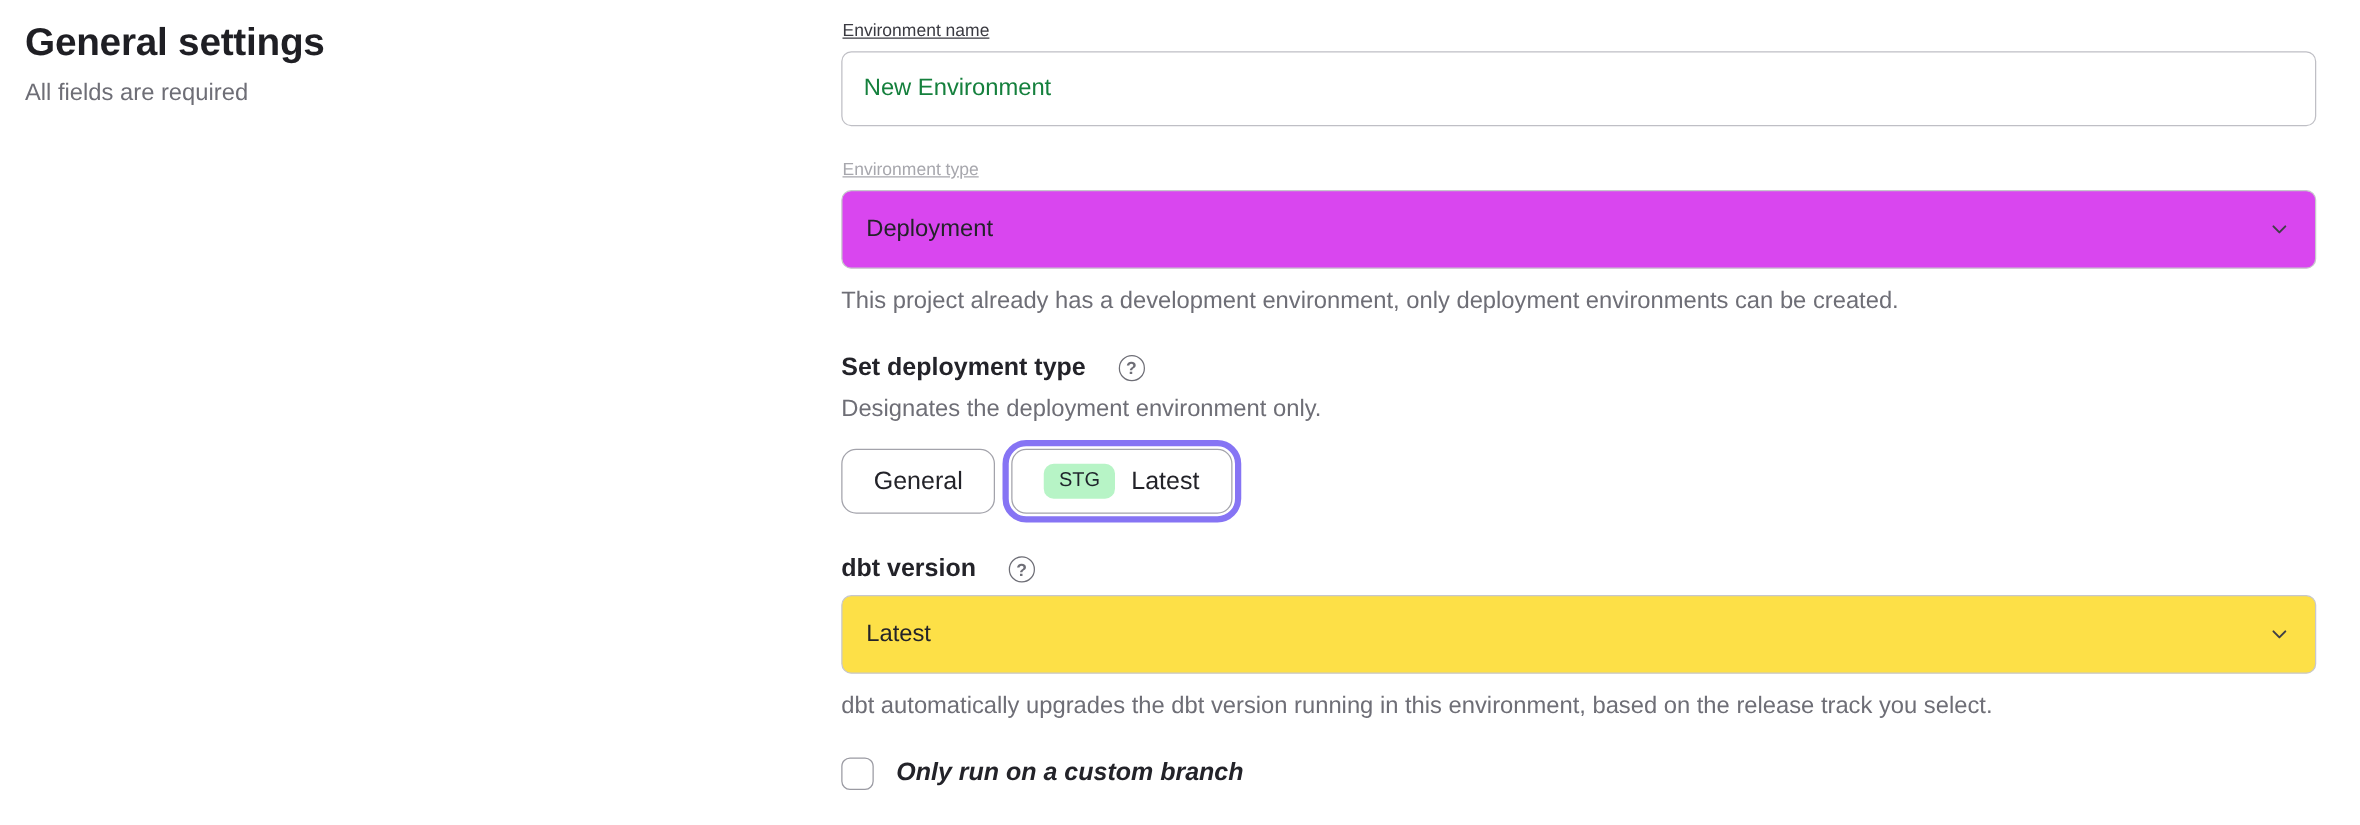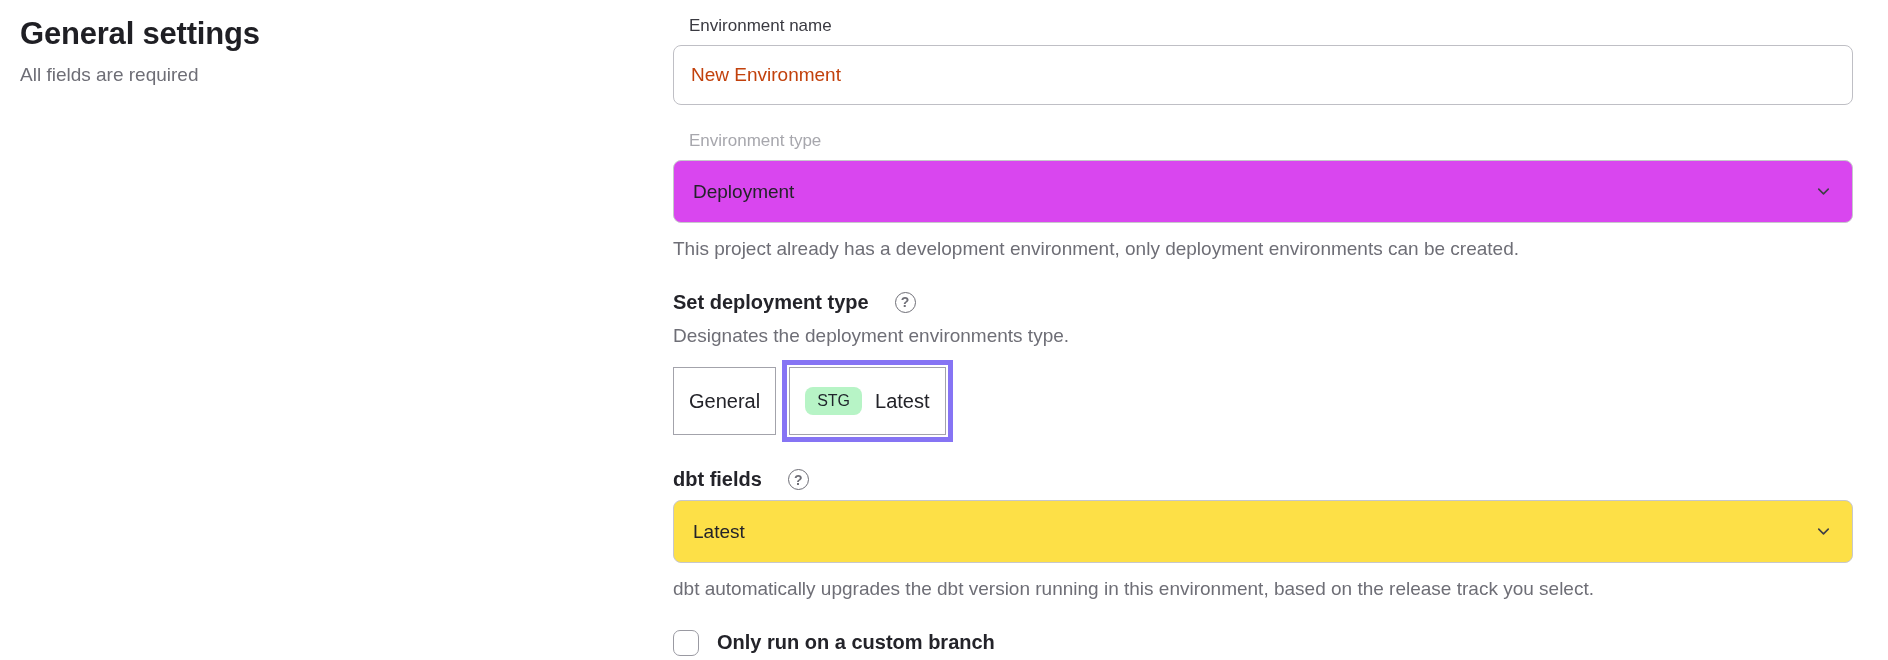--- a/index.html
+++ b/index.html
@@ -7,54 +7,54 @@
         font-family:"Liberation Sans", sans-serif;color:#232329;}
 
   
   .left-panel{position:absolute;left:20px;top:16px;}
   .page-title{margin:0;font-size:31px;font-weight:700;color:#1f1f24;letter-spacing:-0.2px;text-align:center;}
   .page-subtitle{margin:12px 0 0 0;font-size:19px;color:#6e6e76;}
 
   
   .form-col{position:absolute;left:673px;top:16px;width:1180px;}
 
-  .field-label{display:block;font-size:17px;font-weight:500;color:#3a3a41;margin:0 0 9px 16px;}
+  .field-label{display:block;font-size:14px;font-weight:500;color:#3a3a41;margin:0 0 9px 1px;text-decoration:underline;}
   .field-label.disabled{color:#a7a7ad;}
 
   .text-input{width:100%;box-sizing:border-box;height:60px;border:1px solid #bfbfc5;border-radius:8px;
-              padding:0 17px;font-size:19px;color:#c2410c;font-family:"Liberation Sans",sans-serif;background:#fff;outline:none;}
+              padding:0 17px;font-size:19px;color:#15803d;font-family:"Liberation Sans",sans-serif;background:#fff;outline:none;}
 
   .select{box-sizing:border-box;width:100%;height:63px;border:1px solid #c7c7cc;border-radius:8px;
           display:flex;align-items:center;justify-content:space-between;padding:0 19px;
           font-size:19px;color:#232329;background:#fde047;}
   .select.disabled{background:#d946ef;}
   .select .chevron{display:flex;align-items:center;}
 
   .helper{font-size:19px;color:#6e6e76;margin:13px 0 0 0;line-height:1.35;}
 
   .section-label{display:flex;align-items:center;gap:26px;font-size:20px;font-weight:700;color:#232329;margin:29px 0 0 0;}
   .help-icon{width:21px;height:21px;border:1.5px solid #6e6e76;border-radius:50%;box-sizing:border-box;
              display:inline-flex;align-items:center;justify-content:center;
              font-size:14px;font-weight:600;color:#6e6e76;line-height:1;}
 
   .btn-row{display:flex;align-items:center;gap:13px;margin-top:19px;}
   .type-btn{display:inline-flex;align-items:center;gap:13px;background:#ffffff;border:1px solid #a3a3ab;
-            border-radius:0;height:68px;padding:0 15px;font-size:20px;font-weight:500;color:#232329;
+            border-radius:12px;height:52px;padding:0 25px;font-size:20px;font-weight:500;color:#232329;
             font-family:"Liberation Sans",sans-serif;cursor:pointer;}
   .type-btn.selected{outline:5px solid #8674f4;outline-offset:2px;}
   .badge{display:inline-block;padding:5px 12px;border-radius:8px;font-size:16px;font-weight:500;color:#1f242b;}
   .badge.stg{background:#b7f4c6;}
   .badge.prod{background:#d5e3fb;}
 
   .dbt-label{margin-top:33px;}
   .select-spacer{margin-top:9px;}
 
   .checkbox-row{display:flex;align-items:center;gap:18px;margin-top:28px;}
   .checkbox{width:26px;height:26px;box-sizing:border-box;border:1.5px solid #9a9aa2;border-radius:7px;background:#fff;cursor:pointer;}
-  .checkbox-label{font-size:20px;font-weight:700;color:#232329;cursor:pointer;}
+  .checkbox-label{font-size:20px;font-weight:700;color:#232329;cursor:pointer;font-style:italic;}
 </style>
 </head>
 <body>
 
 <div class="page">
 
   <aside class="left-panel">
     <h1 class="page-title">General settings</h1>
     <p class="page-subtitle">All fields are required</p>
   </aside>
@@ -72,34 +72,34 @@
             <path d="M6 9l6 6 6-6" fill="none" stroke="#3f3f46" stroke-width="2" stroke-linecap="round" stroke-linejoin="round"></path>
           </svg>
       </span>
     </div>
     <p class="helper">This project already has a development environment, only deployment environments can be created.</p>
 
     <div class="section-label">
       <span>Set deployment type</span>
       <span class="help-icon">?</span>
     </div>
-    <p class="helper" style="margin-top:9px;">Designates the deployment environments type.</p>
+    <p class="helper" style="margin-top:9px;">Designates the deployment environment only.</p>
 
     <div class="btn-row">
       <button class="type-btn">
         <span>General</span>
       </button>
       <button class="type-btn selected">
         <span class="badge stg">STG</span>
         <span>Latest</span>
       </button>
     </div>
 
     <div class="section-label dbt-label">
-      <span>dbt fields</span>
+      <span>dbt version</span>
       <span class="help-icon">?</span>
     </div>
     <div class="select select-spacer">
       <span>Latest</span>
       <span class="chevron">
         <svg width="19" height="19" viewBox="0 0 24 24">
             <path d="M6 9l6 6 6-6" fill="none" stroke="#3f3f46" stroke-width="2" stroke-linecap="round" stroke-linejoin="round"></path>
           </svg>
       </span>
     </div>

